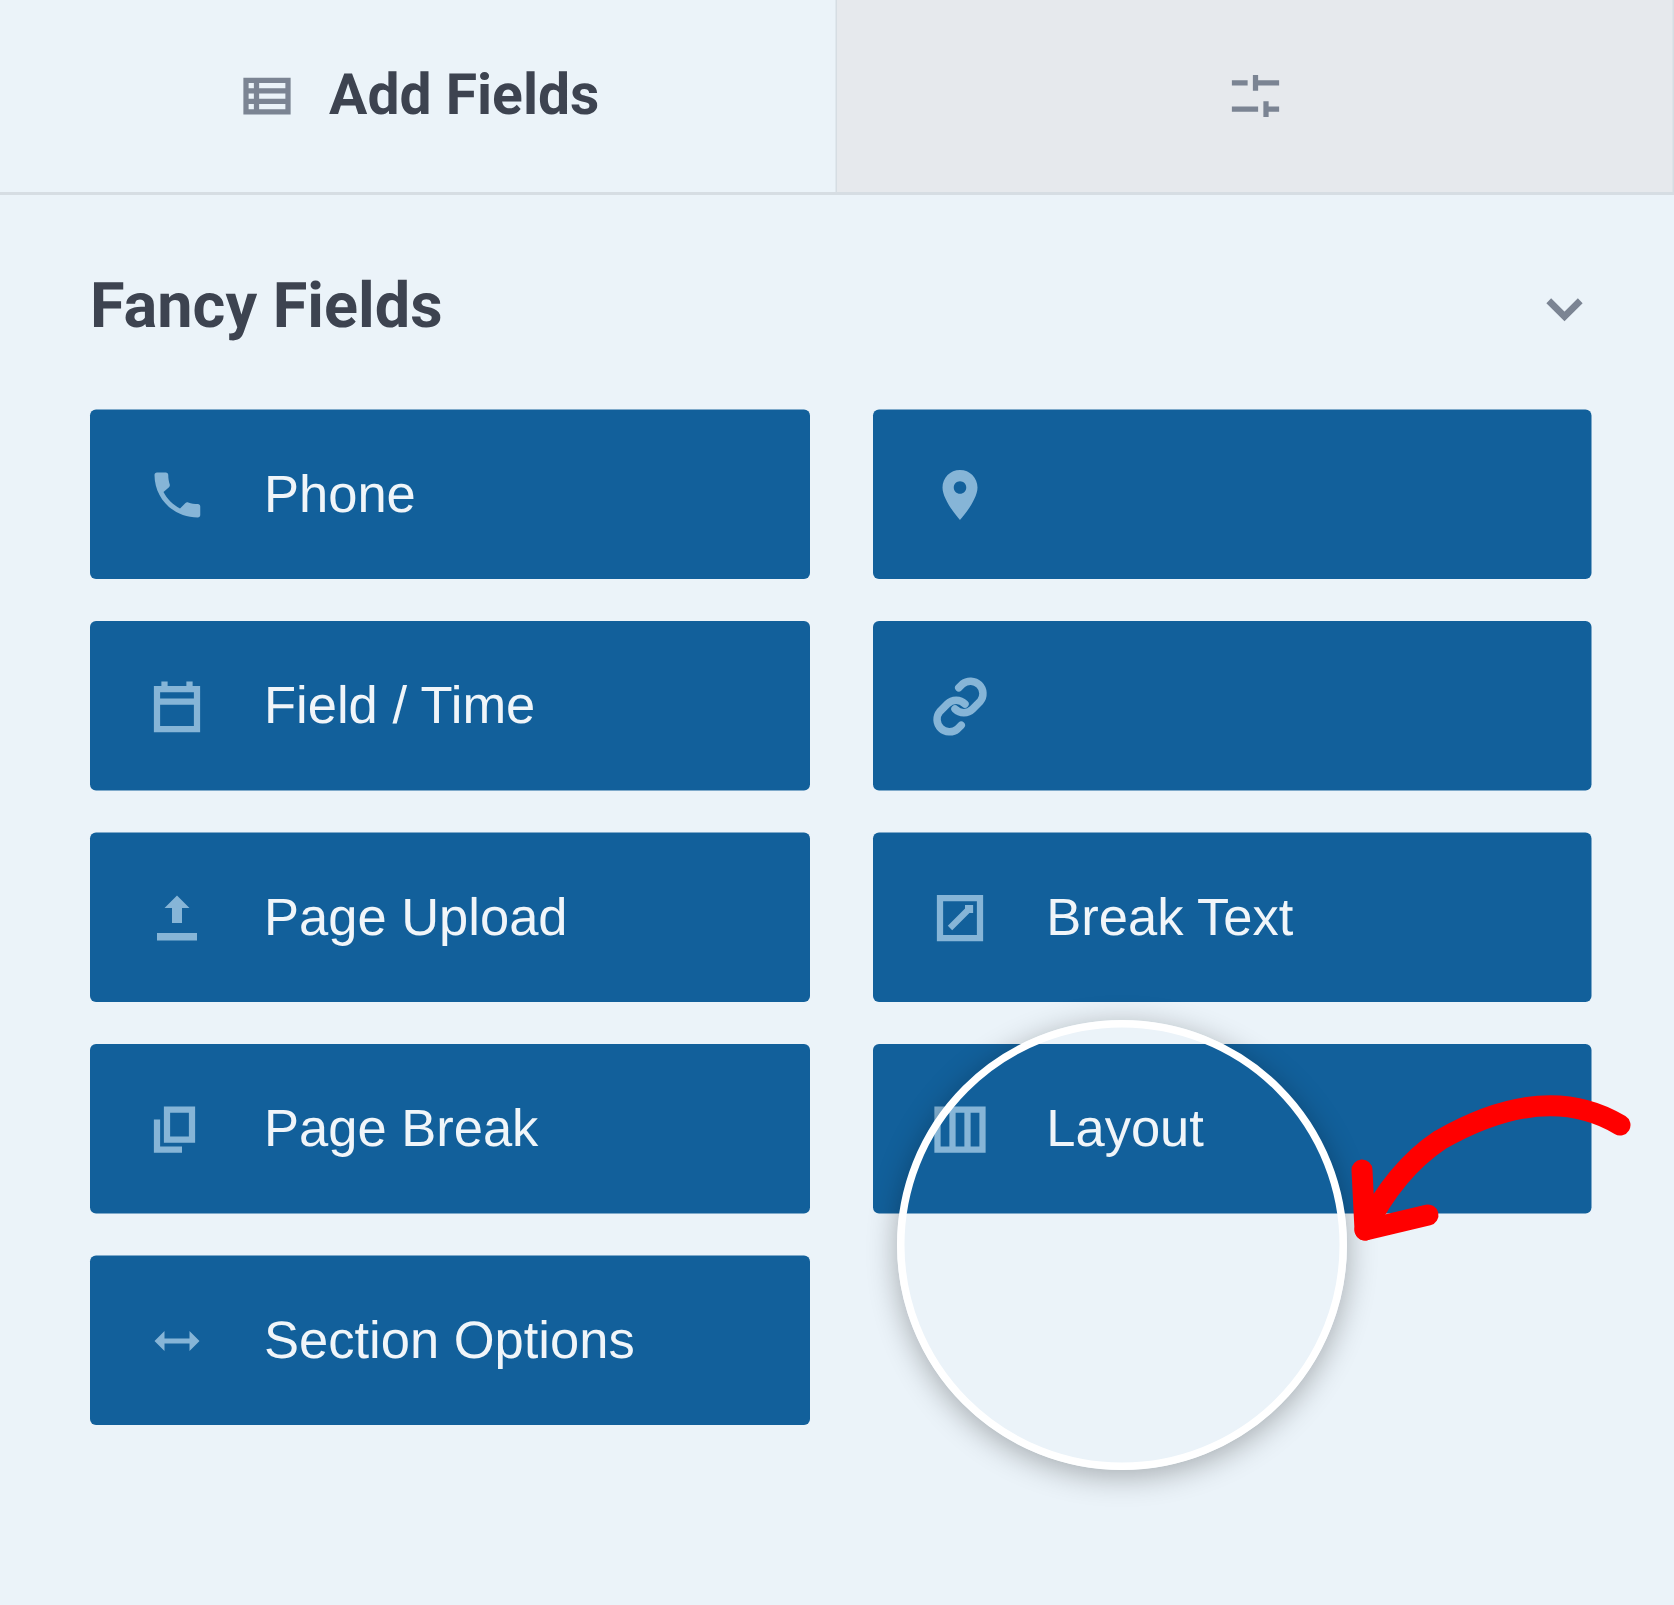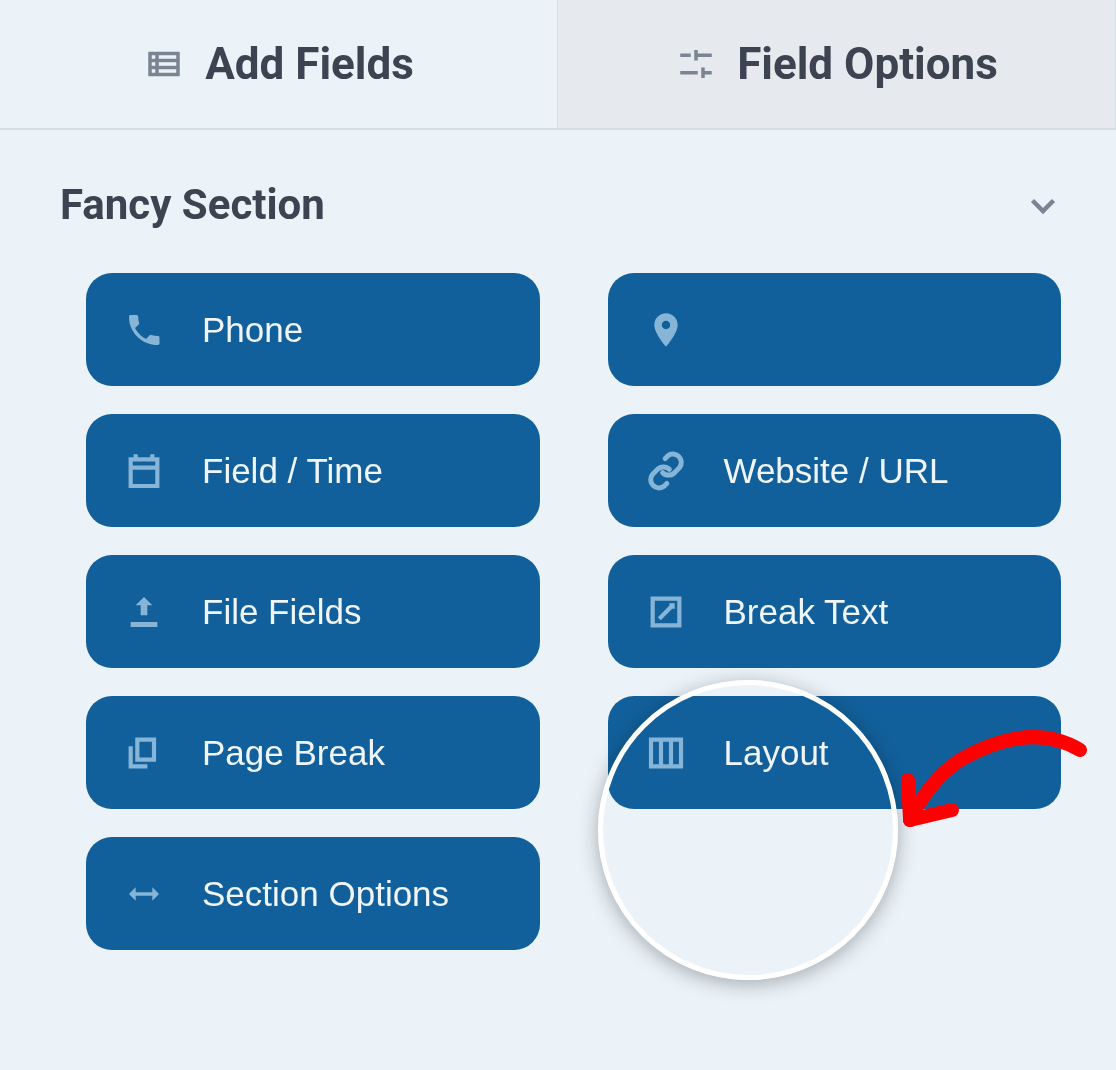--- a/index.html
+++ b/index.html
@@ -26,21 +26,21 @@
       justify-content: center;
       gap: 20px;
       cursor: pointer;
       background: #e6e9ed;
       border-right: 1px solid #d6dde3;
     }
     .tab.active {
       background: #ebf3f9;
     }
     .tab-label {
-      font-size: 44px;
+      font-size: 38px;
       font-weight: 700;
       color: #3d4350;
     }
     .tab-icon {
       width: 42px;
       height: 42px;
       fill: #7b8493;
     }
     .section {
       padding: 50px 55px 0 60px;
@@ -66,27 +66,26 @@
     .fields-grid {
       display: grid;
       grid-template-columns: 1fr 1fr;
       gap: 28px 42px;
     }
     .field-button {
       display: flex;
       align-items: center;
       gap: 38px;
       background: #12609b;
-      border-radius: 26px;
+      border-radius: 4px;
       padding: 30px 38px;
       height: 113px;
       cursor: pointer;
       color: #fff;
       border: none;
-      margin-left: 26px;
     }
     .field-icon {
       width: 40px;
       height: 40px;
       fill: #86b5d7;
       flex-shrink: 0;
     }
     .field-label {
       font-size: 35px;
       font-weight: 500;
@@ -118,27 +117,26 @@
   <div class="tab active">
     <svg class="tab-icon" viewBox="0 0 24 24">
       <path d="M3 5h18v14H3V5zm2 2v2h2V7H5zm4 0v2h10V7H9zm-4 4v2h2v-2H5zm4 0v2h10v-2H9zm-4 4v2h2v-2H5zm4 0v2h10v-2H9z"></path>
     </svg>
     <span class="tab-label">Add Fields</span>
   </div>
   <div class="tab">
     <svg class="tab-icon" viewBox="0 0 24 24">
       <path d="M3 6h6v2H3V6zm10 0h8v2h-8V6zm-2-2h2v6h-2V4zM3 16h10v2H3v-2zm14 0h4v2h-4v-2zm-2-2h2v6h-2v-6z"></path>
     </svg>
-    <span class="tab-label">Field Options</span>
   </div>
 </div>
 
 <div class="section">
   <div class="section-header">
-    <span class="section-title">Fancy Section</span>
+    <span class="section-title">Fancy Fields</span>
     <svg class="chevron-icon" viewBox="0 0 24 24">
       <polyline points="5 9 12 16 19 9"></polyline>
     </svg>
   </div>
 
   <div class="fields-grid">
 
     <button class="field-button">
       <svg class="field-icon" viewBox="0 0 24 24">
           <path d="M6.6 10.8c1.4 2.8 3.8 5.1 6.6 6.6l2.2-2.2c.3-.3.7-.4 1.1-.2 1.2.4 2.5.6 3.8.6.6 0 1 .4 1 1V20c0 .6-.4 1-1 1C10.6 21 3 13.4 3 4c0-.6.4-1 1-1h3.5c.6 0 1 .4 1 1 0 1.3.2 2.6.6 3.8.1.4 0 .8-.3 1.1L6.6 10.8z"></path>
@@ -156,28 +154,27 @@
       <svg class="field-icon" viewBox="0 0 24 24">
           <path fill="none" stroke="#86b5d7" stroke-width="2.5" d="M4 5h16v16H4V5zm3-3v4m10-4v4M4 10h16"></path>
         </svg>
       <span class="field-label">Field / Time</span>
     </button>
 
     <button class="field-button">
       <svg class="field-icon" viewBox="0 0 24 24">
           <path d="M10 13a5 5 0 0 0 7.07 0l3-3A5 5 0 0 0 13 3l-1.5 1.5m2.5 6.5a5 5 0 0 0-7.07 0l-3 3A5 5 0 0 0 11 21l1.5-1.5" fill="none" stroke="#86b5d7" stroke-width="3" stroke-linecap="round"></path>
         </svg>
-      <span class="field-label">Website / URL</span>
     </button>
 
     <button class="field-button">
       <svg class="field-icon" viewBox="0 0 24 24">
           <path d="M12 3l5 5h-3v6h-4V8H7l5-5zm-8 15h16v3H4v-3zm2 1h2v1H6v-1zm4 0h2v1h-2v-1z"></path>
         </svg>
-      <span class="field-label">File Fields</span>
+      <span class="field-label">Page Upload</span>
     </button>
 
 
     <button class="field-button">
       <svg class="field-icon" viewBox="0 0 24 24">
           <path fill="none" stroke="#86b5d7" stroke-width="2.5" d="M4 4h16v16H4V4zm4 12l8-8m-2 0h2v2"></path>
         </svg>
       <span class="field-label">Break Text</span>
     </button>
 

